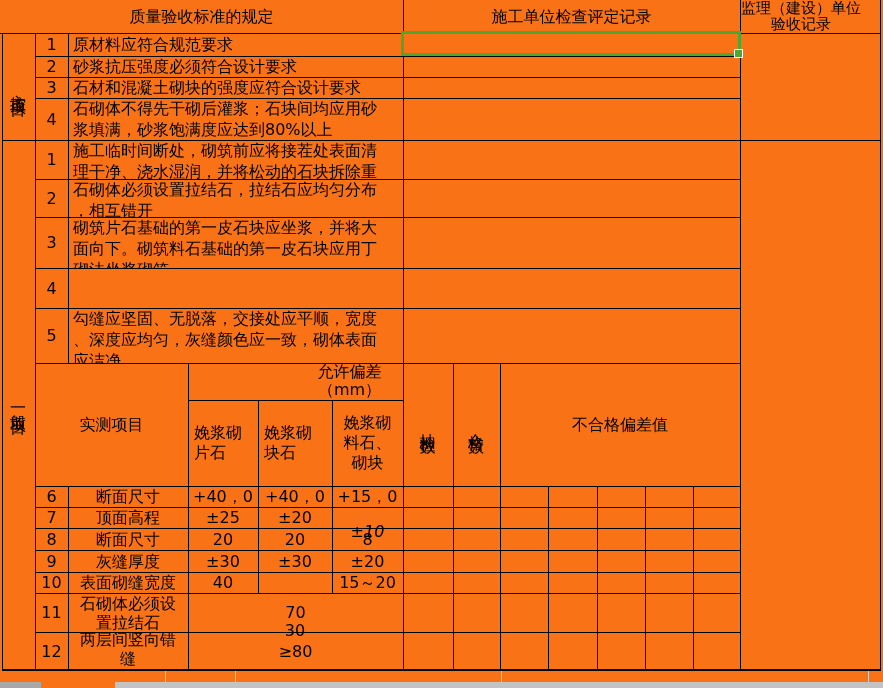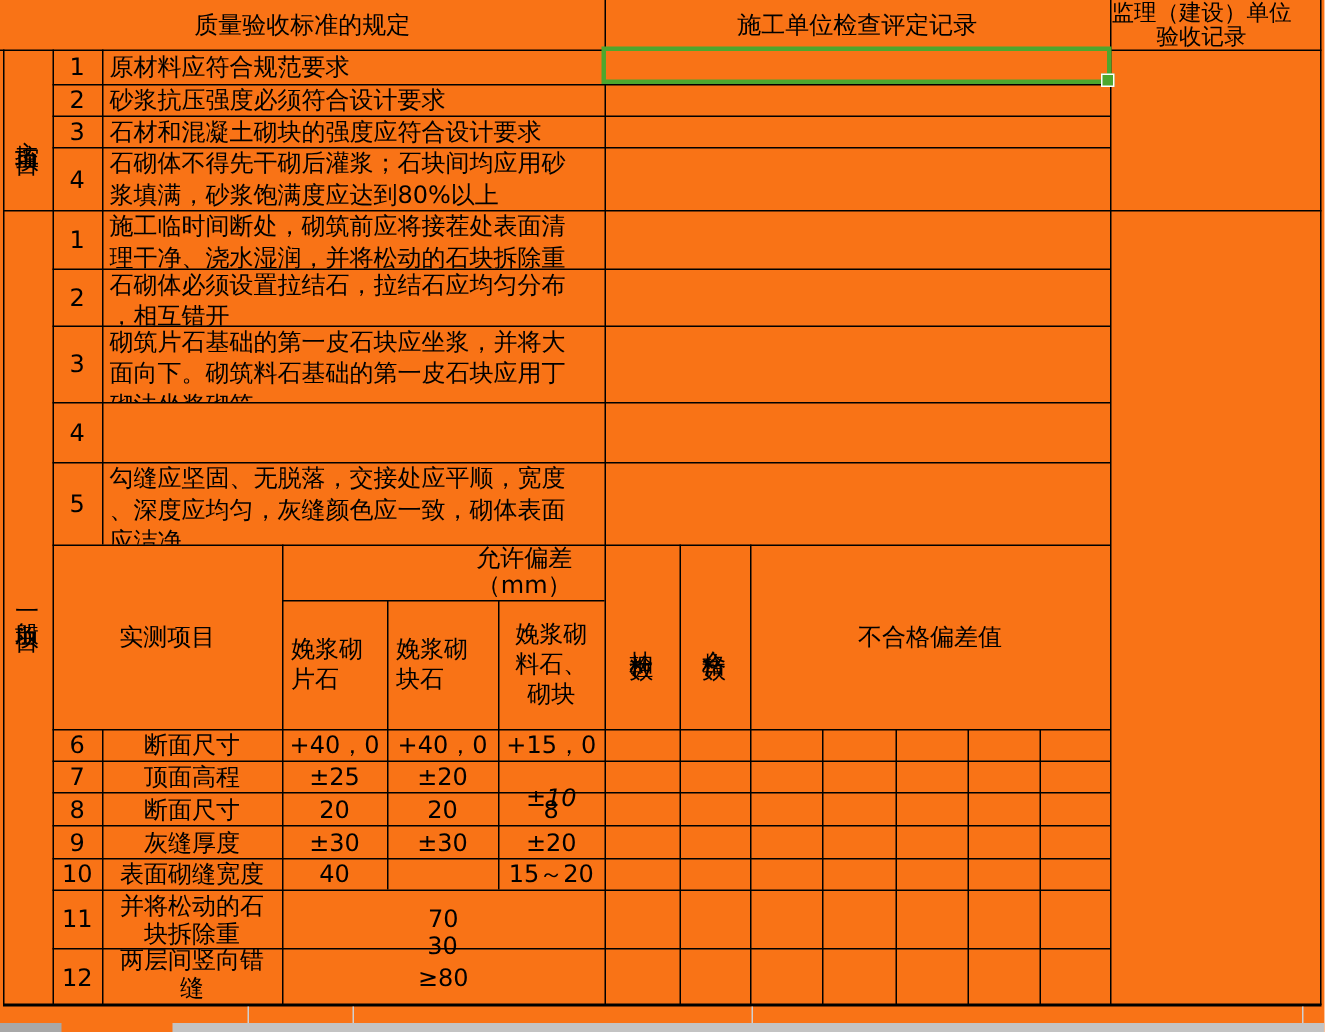--- a/index.html
+++ b/index.html
@@ -131,21 +131,21 @@
   <div class="cell ctr" style="left:332px;top:550px;width:71px;height:22px;">±20</div>
 
   <div class="cell ctr" style="left:35px;top:572px;width:33px;height:21px;">10</div>
   <div class="cell ctr" style="left:68px;top:572px;width:120px;height:21px;">表面砌缝宽度</div>
   <div class="cell ctr" style="left:188px;top:572px;width:70px;height:21px;">40</div>
   <div class="cell ctr" style="left:258px;top:572px;width:74px;height:21px;margin-top:48px;">30</div>
   <div class="cell ctr" style="left:332px;top:572px;width:71px;height:21px;">15～20</div>
 
   <div class="cell ctr" style="left:35px;top:593px;width:33px;height:39px;">11</div>
   <div class="cell ctr" style="left:68px;top:593px;width:120px;height:39px;line-height:19px;">
-      <div style="width:100px;word-break:break-all;line-break:anywhere;">并将松动的石块拆除重</div>
+      <div style="width:100px;word-break:break-all;line-break:anywhere;">石砌体必须设置拉结石</div>
     </div>
   <div class="cell ctr" style="left:188px;top:593px;width:215px;height:39px;">70</div>
 
   <div class="cell ctr" style="left:35px;top:632px;width:33px;height:38px;">12</div>
   <div class="cell" style="left:68px;top:632px;width:120px;height:38px;line-height:19px;">
       <div style="width:100px;margin:0 auto;word-break:break-all;line-break:anywhere;text-align:center;font-family:Liberation Mono, monospace;">两层间竖向错缝</div>
     </div>
   <div class="cell ctr" style="left:188px;top:632px;width:215px;height:38px;">≥80</div>
 
   <div class="cell" style="left:403px;top:33px;width:337px;height:23px;"></div>

